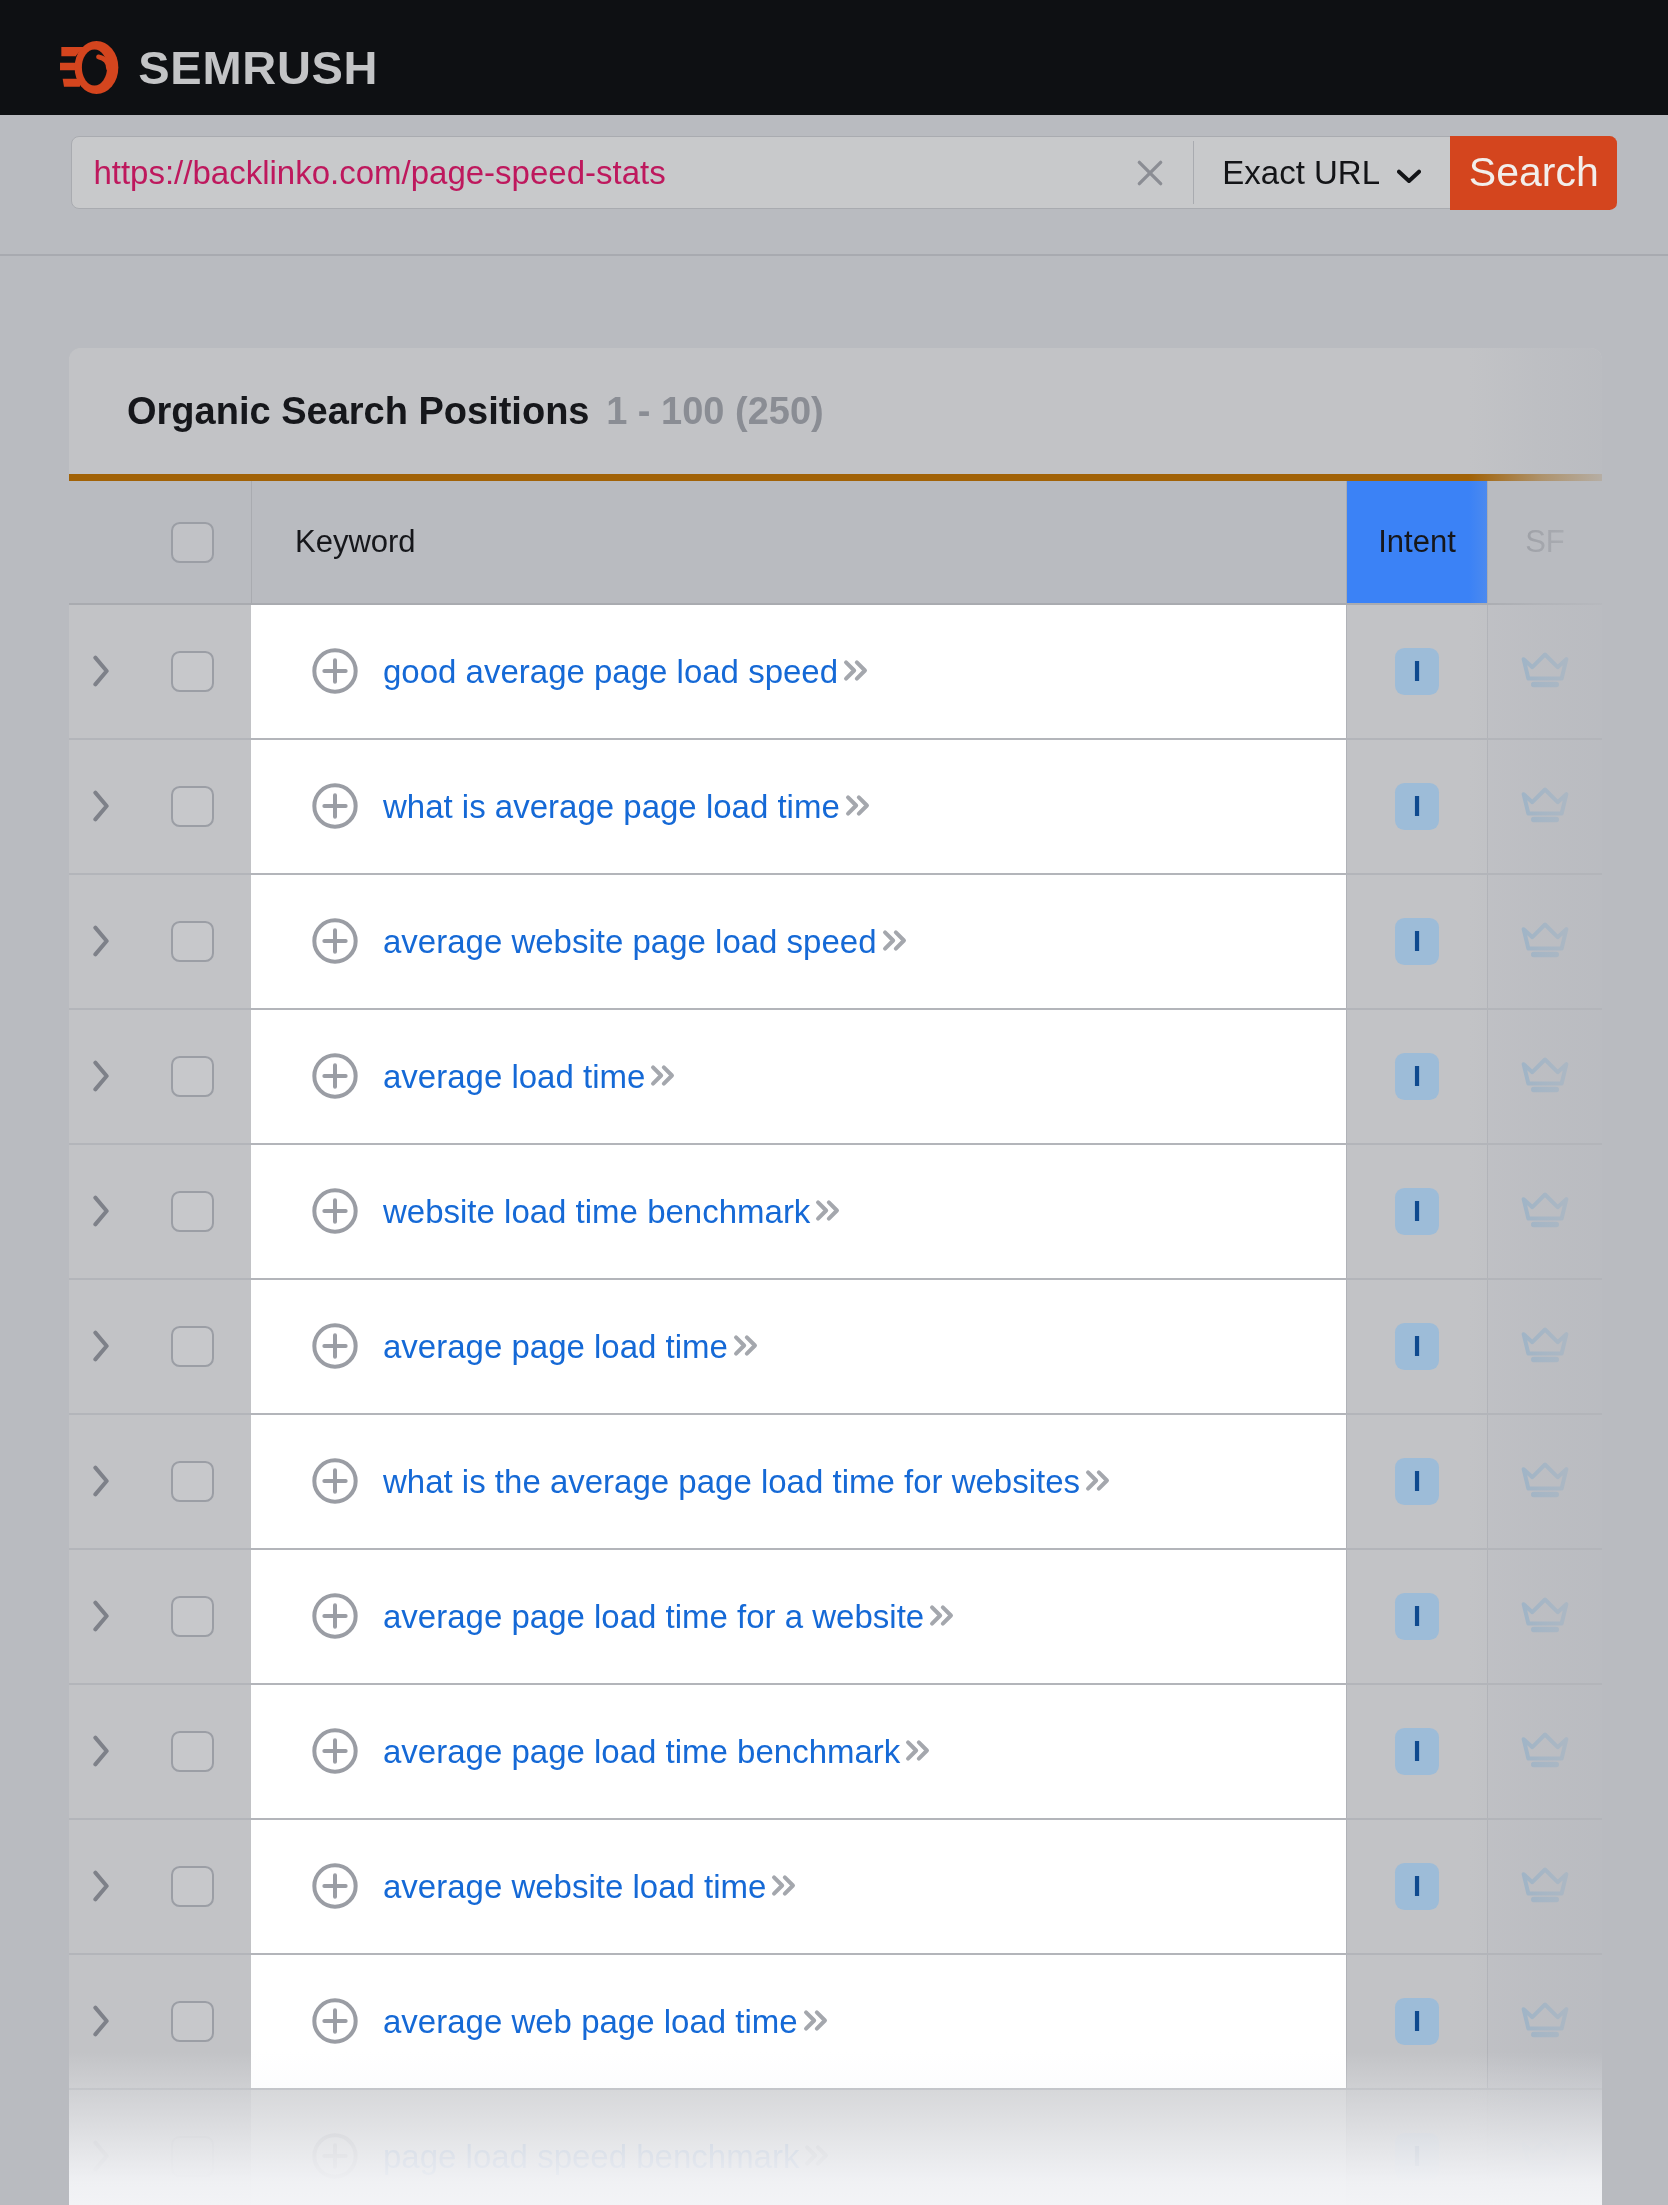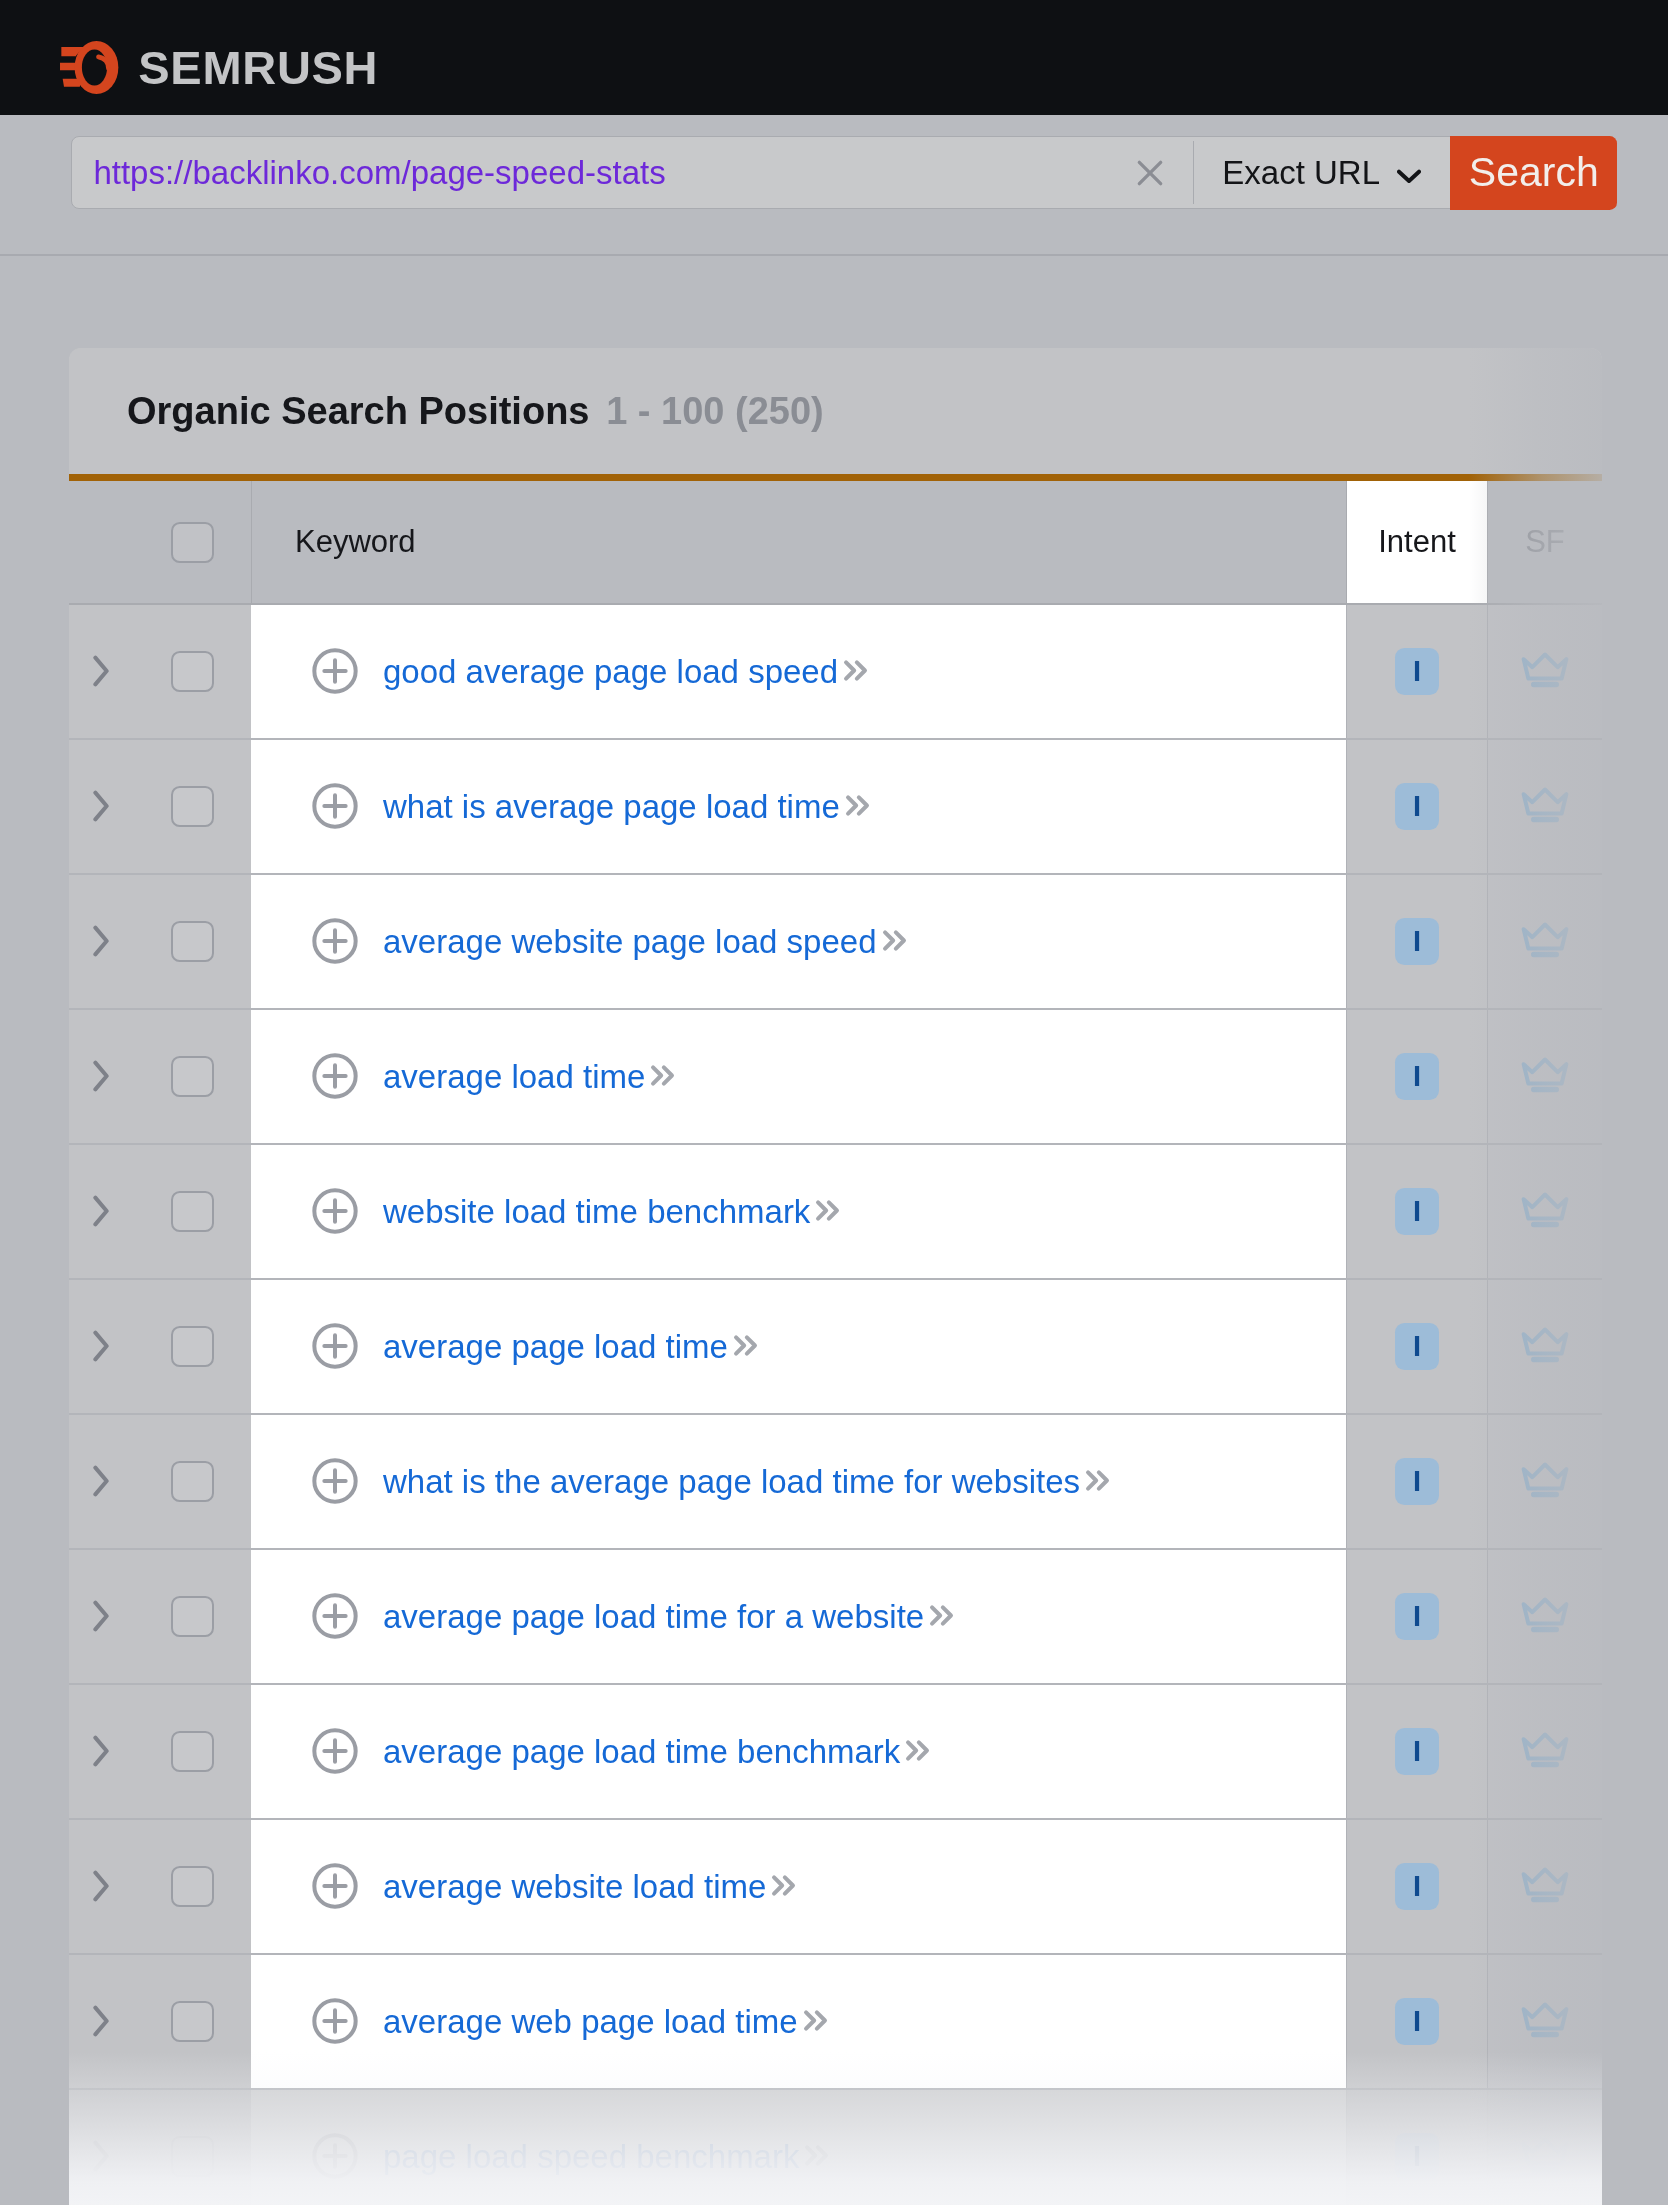--- a/index.html
+++ b/index.html
@@ -53,21 +53,21 @@
     background: #c8c9cb;
     border: 1.3px solid #a9abb0;
     border-radius: 8px;
   }
   .url-field {
     flex: 0 0 1034px;
     display: flex;
     align-items: center;
     padding-left: 21.4px;
     font-size: 33px;
-    color: #6d28d9;
+    color: #be185d;
     background: transparent;
     border: 0;
     outline: none;
     font-family: "Liberation Sans", sans-serif;
     overflow: hidden;
     white-space: nowrap;
   }
   .clear-btn {
     flex: 0 0 87px;
     display: flex;
@@ -161,21 +161,21 @@
 
   
   .c-exp   { flex: 0 0 65px;  display:flex; align-items:center; justify-content:center; background:#c2c3c6; }
   .c-chk   { flex: 0 0 117px; display:flex; align-items:center; justify-content:center; background:#c2c3c6; }
   .c-kw    { flex: 1 1 auto;  display:flex; align-items:center; padding-left:60px; background:#ffffff; }
   .c-intent{ flex: 0 0 141px; display:flex; align-items:center; justify-content:center; background:#c2c3c6; border-left:1.3px solid #b0b2b7;}
   .c-sf    { flex: 0 0 115px; display:flex; align-items:center; justify-content:center; background:#c0c1c5; border-left:1.3px solid #b0b2b7;}
 
   .thead .c-exp, .thead .c-chk { background:#b9bbc0; }
   .thead .c-kw  { background:#b9bbc0; border-left:1.3px solid #a9abb0; padding-left:43px; }
-  .thead .c-intent { background:#ffffff; border-left:1.3px solid #a9abb0; }
+  .thead .c-intent { background:#3b82f6; border-left:1.3px solid #a9abb0; }
   .thead .c-sf  { background:#b9bbc0; border-left:1.3px solid #a9abb0; }
 
   .th-label { font-size: 31px; color:#16171b; }
   .th-label.muted { color:#8a8d94; }
 
   
   .chev-right { width: 18.7px; height: 32px; }
   .checkbox {
     width: 43px; height: 41px;
     border: 2px solid #9b9ea5;

